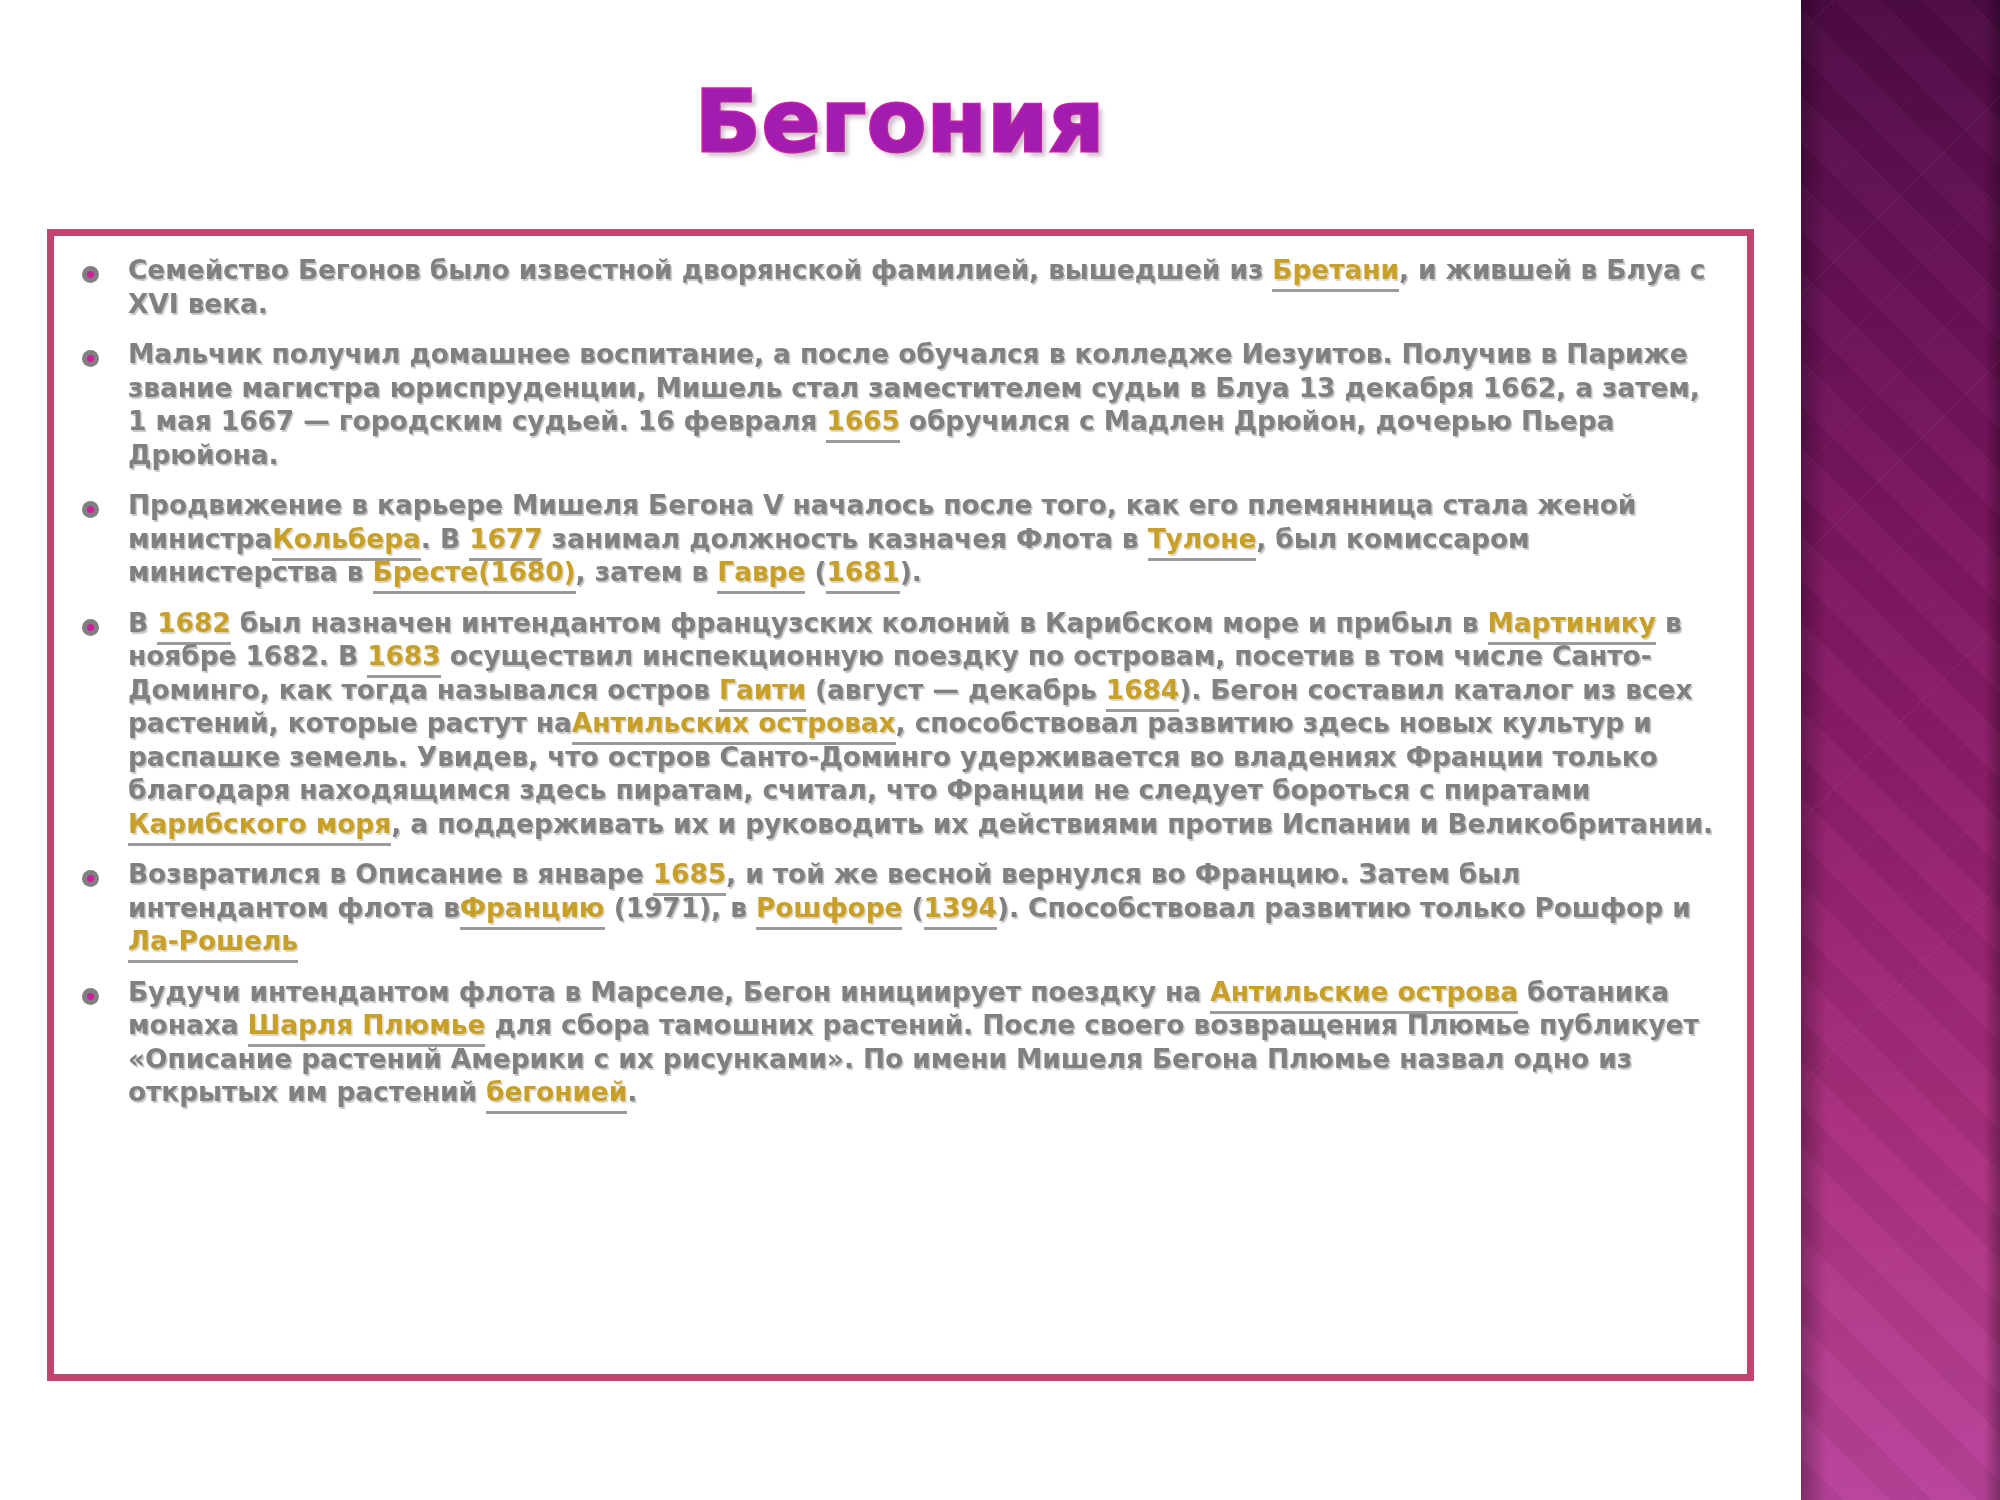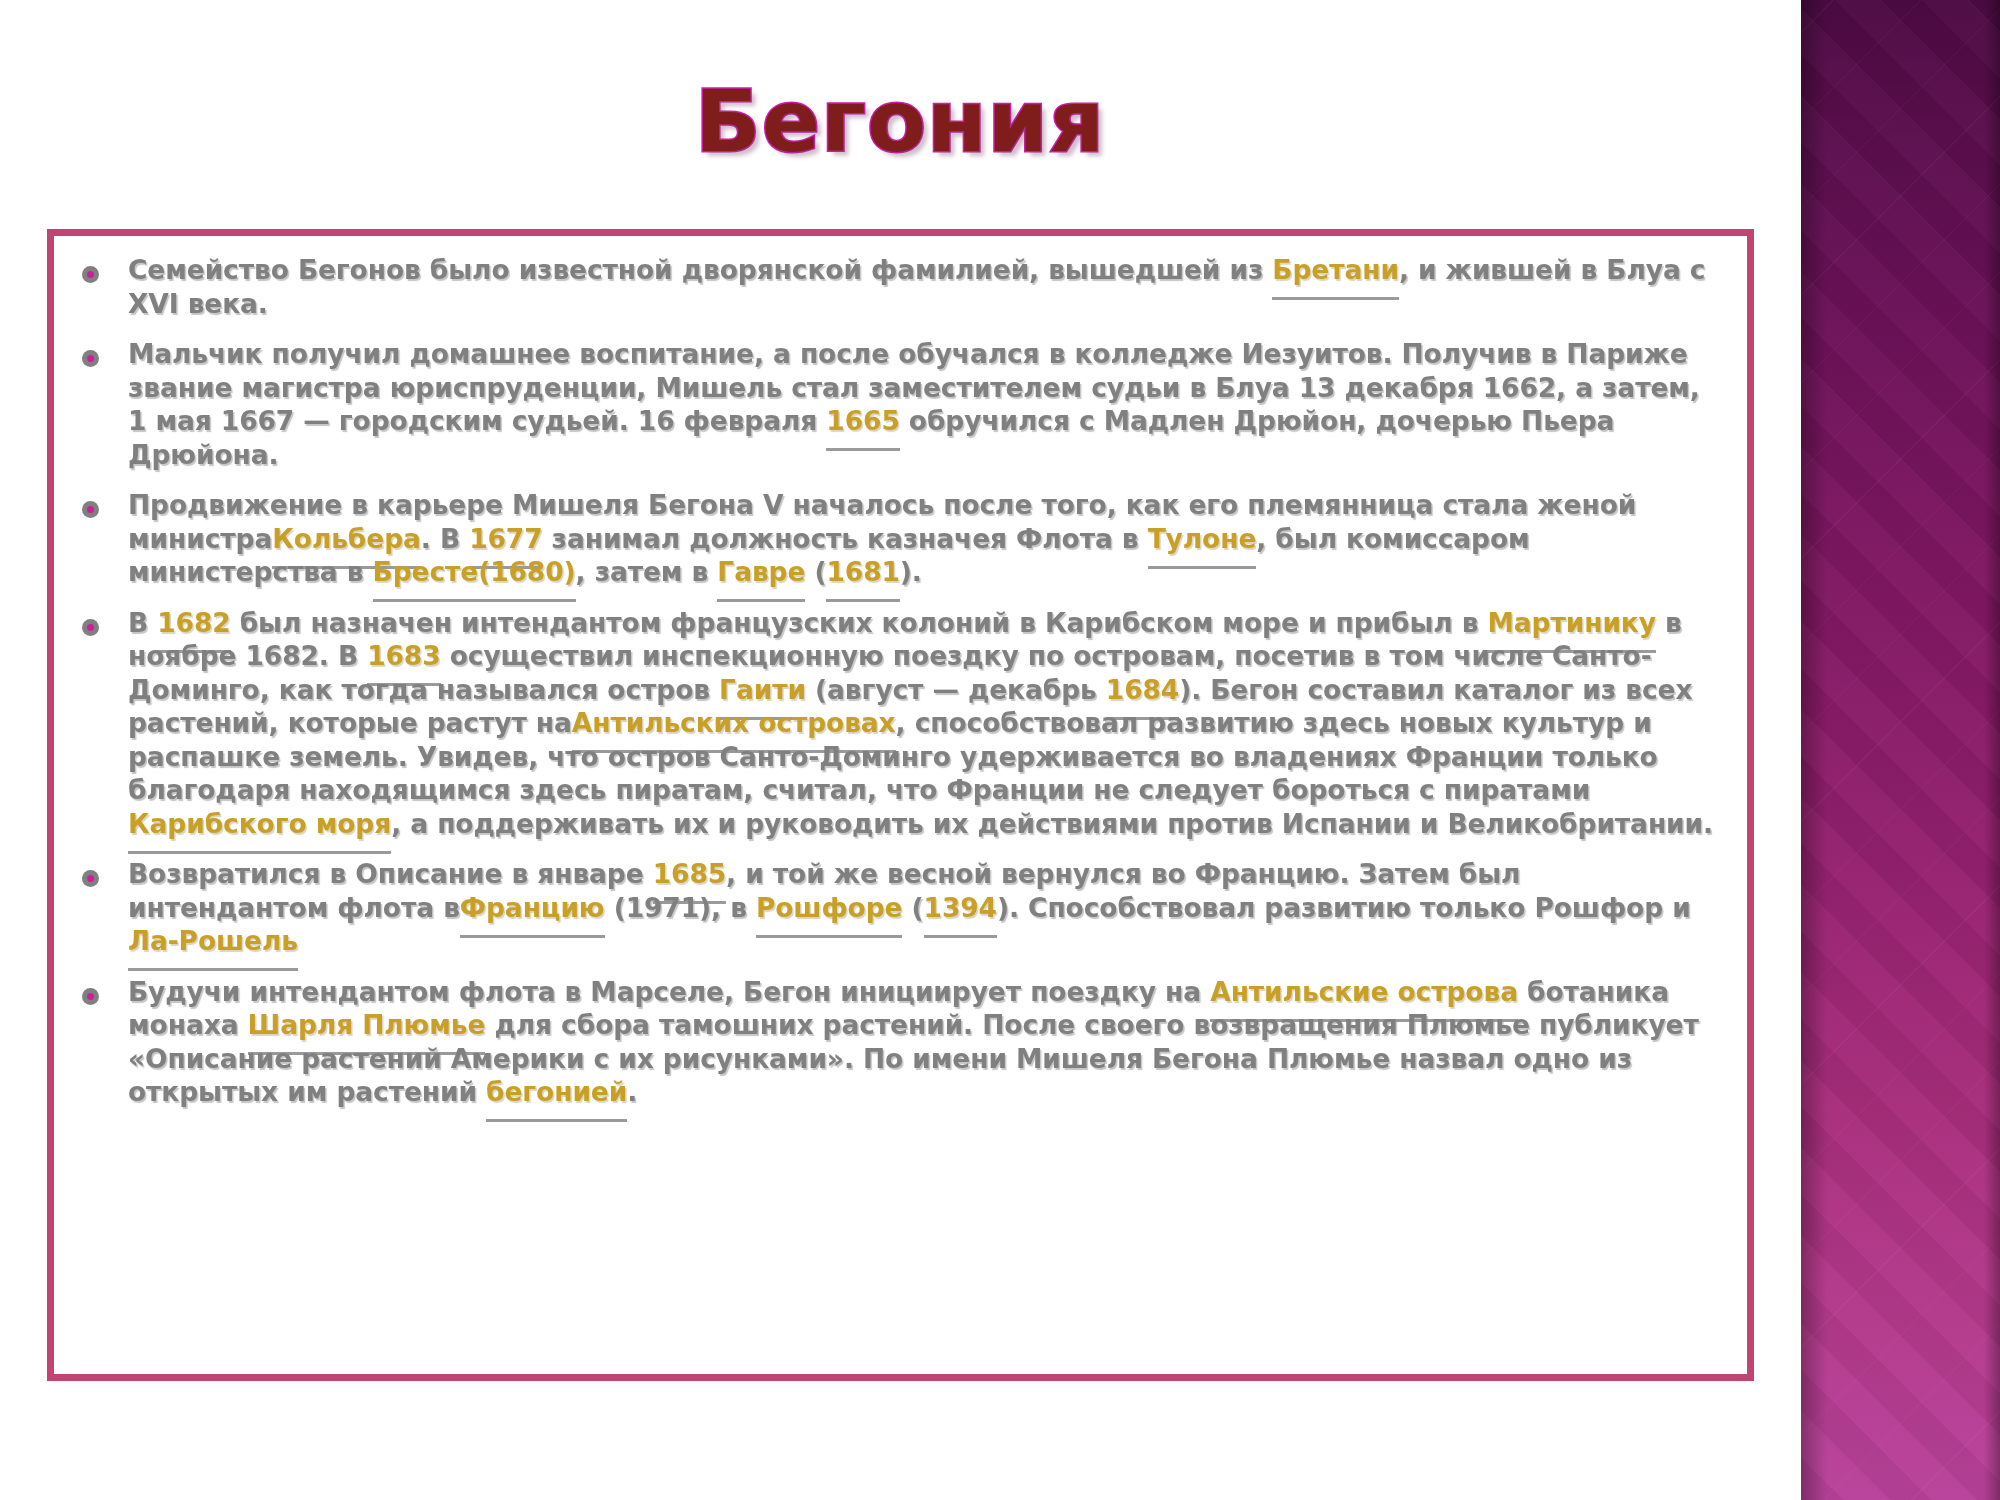--- a/index.html
+++ b/index.html
@@ -73,21 +73,21 @@
     width: 1800px;
     text-align: center;
   }
   .slide-title {
     display: inline-block;
     font-family: "DejaVu Sans", sans-serif;
     font-weight: 700;
     font-size: 86px;
     line-height: 1.0;
     letter-spacing: 1px;
-    color: #7f1d1d;
+    color: #a21caf;
     -webkit-text-stroke: 3px #d11bad;
     paint-order: stroke fill;
     text-shadow: 5px 5px 4px rgba(120,70,110,0.35);
     margin: 0;
     padding: 0 0 0 0;
   }
 
   
   .content-box {
     position: absolute;
@@ -144,21 +144,21 @@
     letter-spacing: -0.1px;
     text-shadow: 1.5px 1.5px 1px rgba(150,150,150,0.55);
     margin: 0;
     word-spacing: 0px;
   }
 
   a.lnk, .lnk {
     color: #c8a028;
     text-decoration: none;
     border-bottom: 3px solid #9a9a9a;
-    padding-bottom: 12px;
+    padding-bottom: 4px;
     text-shadow: 1.5px 1.5px 1px rgba(170,160,120,0.45);
   }
 </style>
 </head>
 <body>
 
 <div class="slide">
 
   <div class="sidebar">
     <div class="sidebar-grad"></div>

